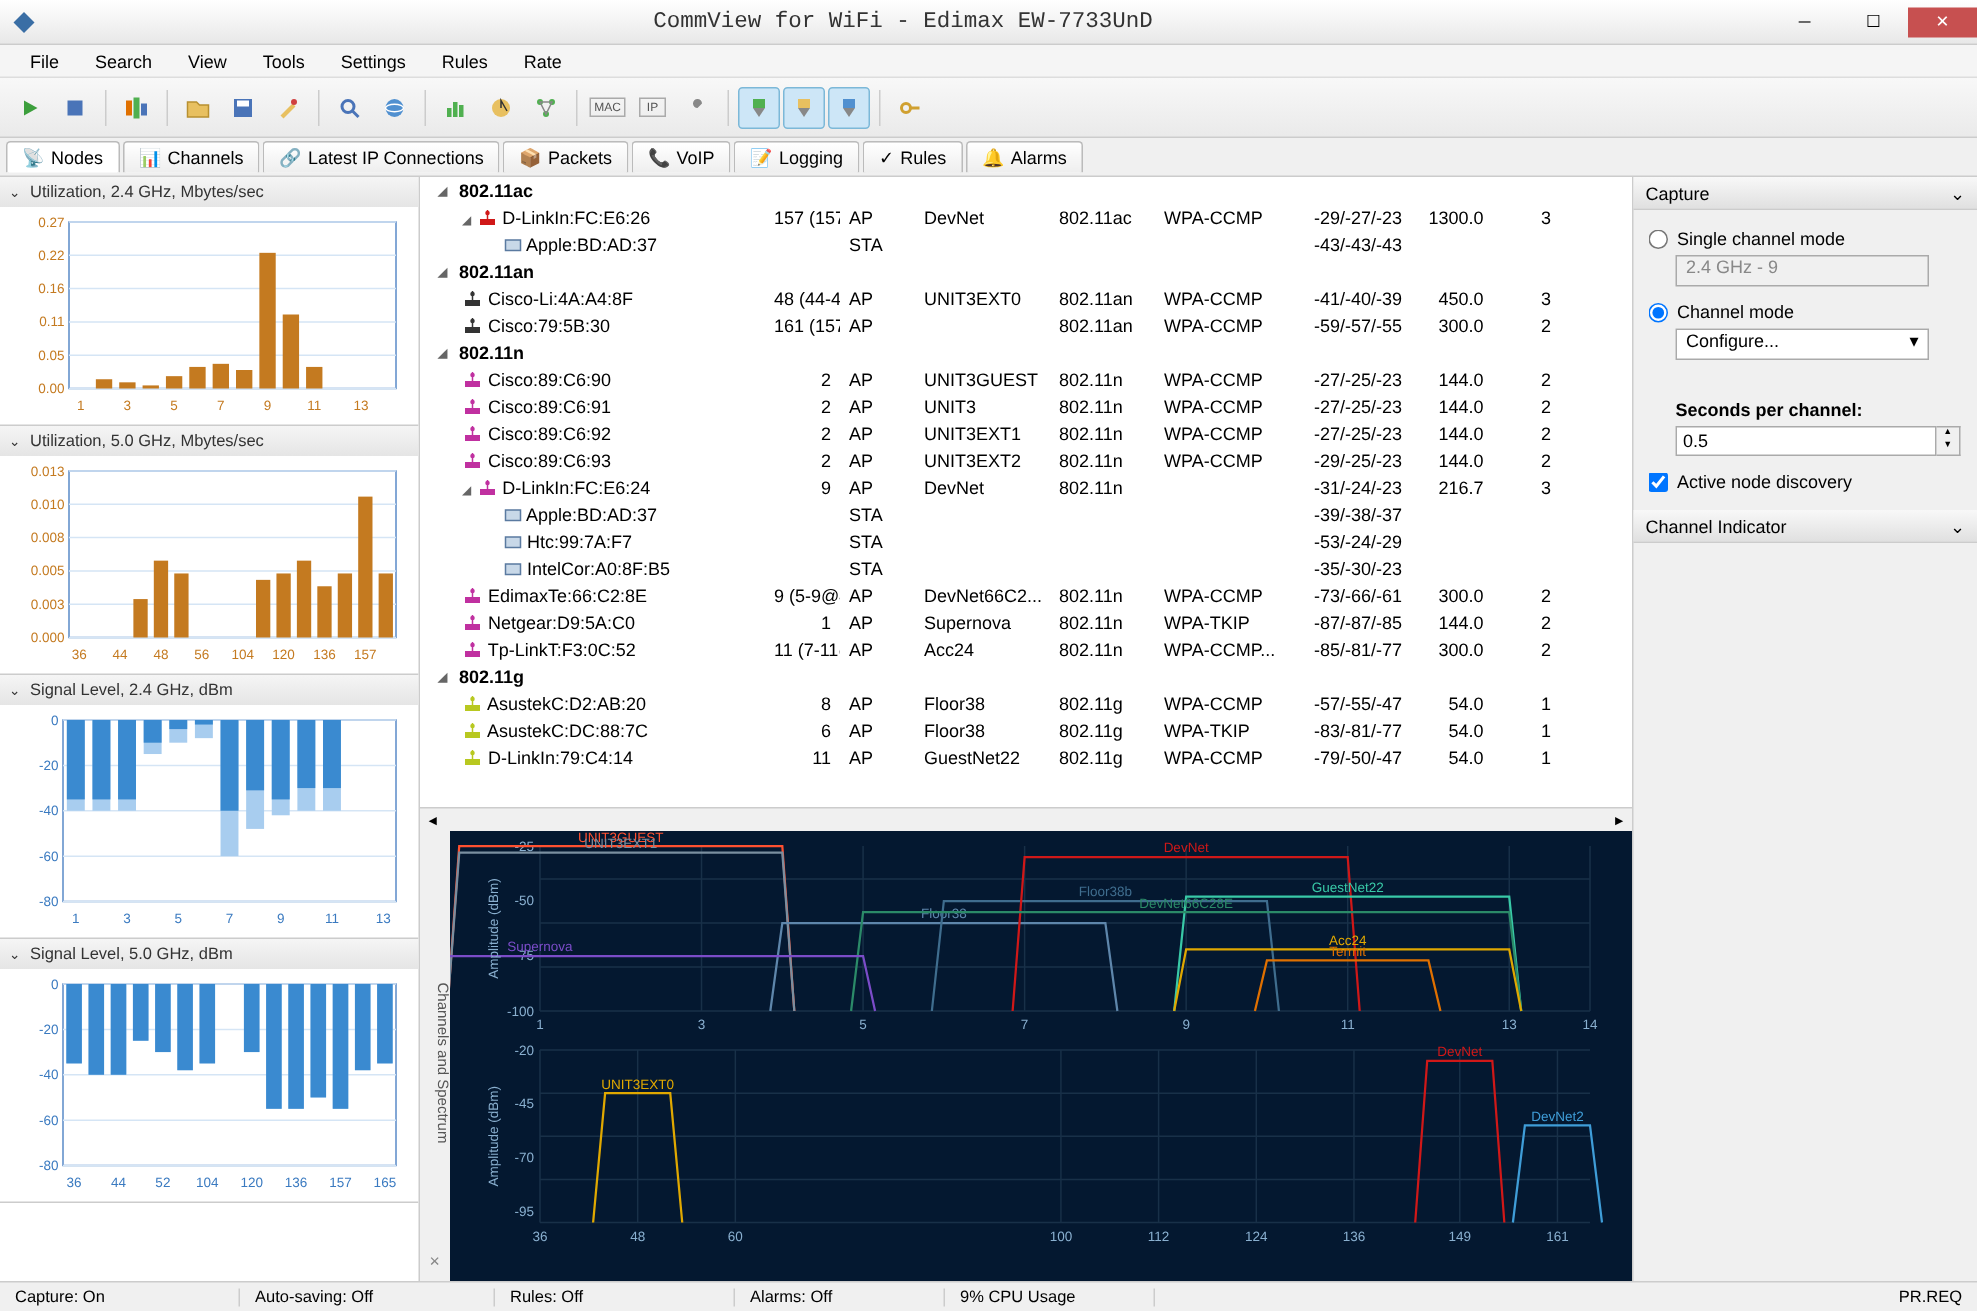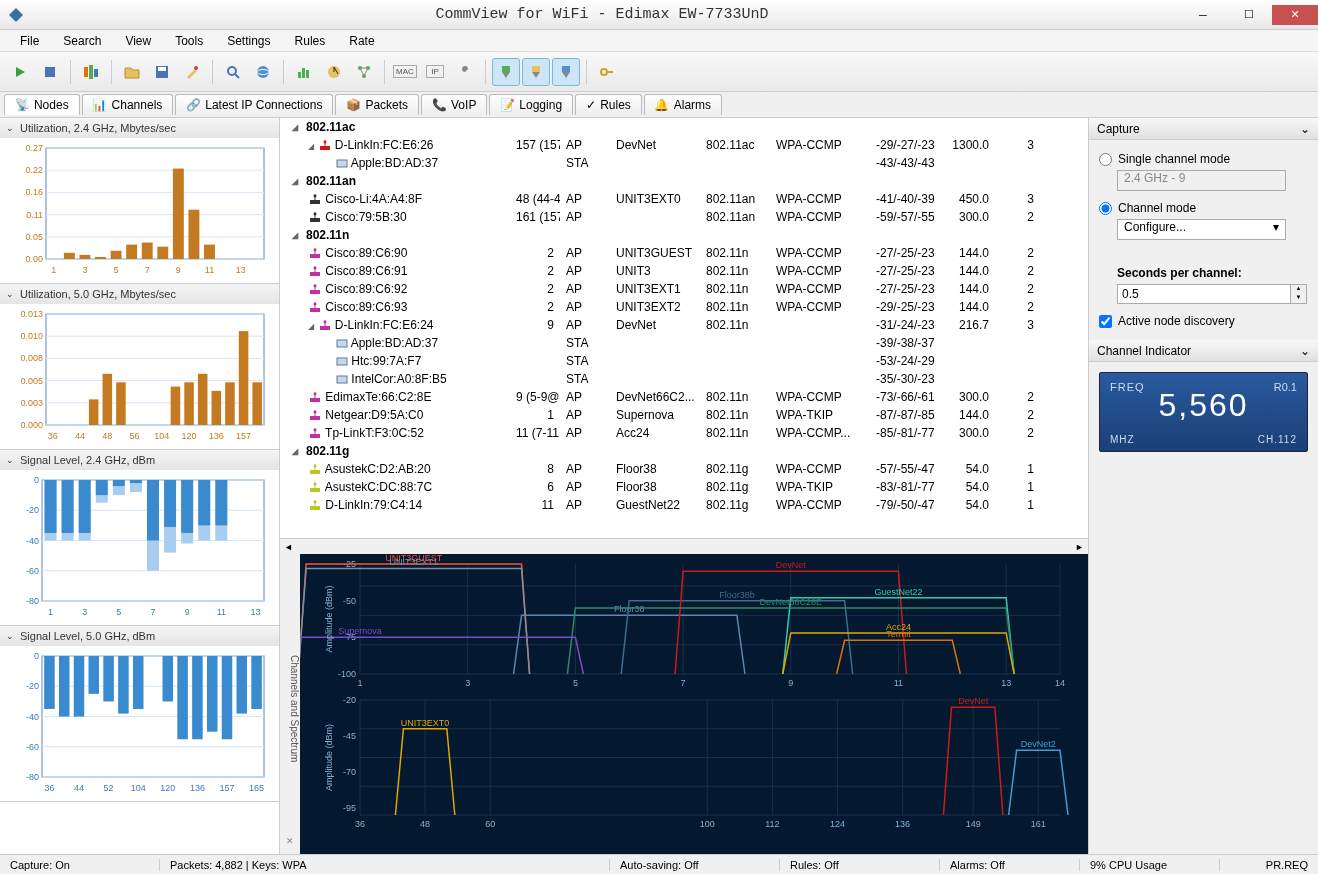--- a/index.html
+++ b/index.html
@@ -854,31 +854,23 @@
       </div>
       <label class="check">
           <input type="checkbox" checked="" style="">
           <span>Active node discovery</span>
         </label>
     </div>
     <div class="accheader">
         <span>Channel Indicator</span>
         <span>⌄</span>
       </div>
-    <div class="lcd">
-      <div class="freq">FREQ</div>
-      <div class="r0">R0.1</div>
-      <div class="big">5,560</div>
-      <div class="lb">MHZ</div>
-      <div class="rb">CH.112</div>
-    </div>
   </div>
 </div>
 
 <div class="statusbar">
   <div class="cell" style="width:160px">Capture: On</div>
-  <div class="cell" style="width:450px">Packets: 4,882 | Keys: WPA</div>
   <div class="cell" style="width:170px">Auto-saving: Off</div>
   <div class="cell" style="width:160px">Rules: Off</div>
   <div class="cell" style="width:140px">Alarms: Off</div>
   <div class="cell" style="width:140px">9% CPU Usage</div>
   <div class="cell" style="flex:1;border:none;text-align:right;padding-right:10px">PR.REQ</div>
 </div>
 
 </body></html>

